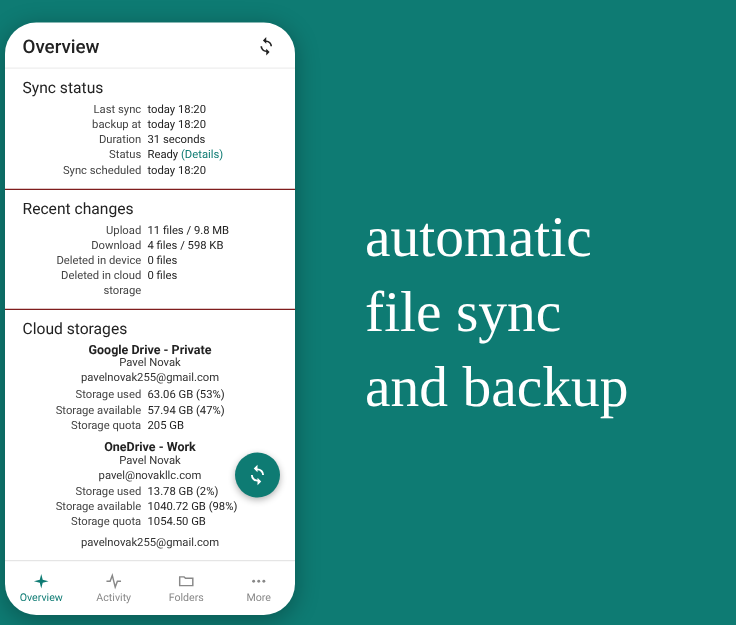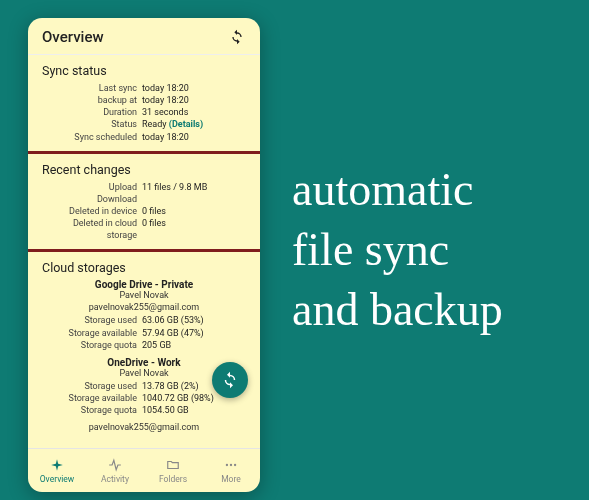--- a/index.html
+++ b/index.html
@@ -8,26 +8,26 @@
   height: 500px;
   background: #0e7b73;
   font-family: -apple-system, BlinkMacSystemFont, "Segoe UI", Roboto, sans-serif;
   display: flex;
   align-items: center;
   position: relative;
   overflow: hidden;
 }
 .phone {
   position: absolute;
-  left: 28px;
+  left: 4px;
   top: 18px;
   width: 232px;
   height: 474px;
-  background: #fef9c3;
-  border-radius: 14px;
+  background: #ffffff;
+  border-radius: 25px;
   box-shadow: 0 4px 20px rgba(0,0,0,0.3);
   display: flex;
   flex-direction: column;
   overflow: hidden;
 }
 .titlebar {
   display: flex;
   align-items: center;
   justify-content: space-between;
   padding: 10px 14px 8px 14px;
@@ -44,21 +44,21 @@
   display: flex;
   align-items: center;
   justify-content: center;
 }
 .content {
   flex: 1;
   overflow: hidden;
   position: relative;
 }
 .section {
-  border-bottom: 3px solid #7f1d1d;
+  border-bottom: 1px solid #7f1d1d;
   padding: 8px 14px 8px 14px;
 }
 .section h2 {
   font-size: 12.5px;
   font-weight: 400;
   color: #222;
   margin-bottom: 4px;
 }
 .kv-row {
   display: flex;
@@ -72,21 +72,21 @@
   padding-right: 5px;
   color: #444;
 }
 .kv-value {
   flex: 1;
   text-align: left;
   color: #222;
 }
 .details-link {
   color: #0e7b73;
-  font-weight: 700;
+  font-weight: 400;
 }
 .storage-block {
   margin-bottom: 6px;
 }
 .storage-name {
   font-size: 10px;
   font-weight: 700;
   text-align: center;
   color: #222;
 }
@@ -187,20 +187,21 @@
     </div>
 
     <div class="section">
       <h2>Recent changes</h2>
       <div class="kv-row">
           <div class="kv-label">Upload</div>
           <div class="kv-value">11 files / 9.8 MB</div>
         </div>
       <div class="kv-row">
           <div class="kv-label">Download</div>
+          <div class="kv-value">4 files / 598 KB</div>
         </div>
       <div class="kv-row">
           <div class="kv-label">Deleted in device</div>
           <div class="kv-value">0 files</div>
         </div>
       <div class="kv-row">
           <div class="kv-label">Deleted in cloud storage</div>
           <div class="kv-value">0 files</div>
         </div>
     </div>
@@ -222,20 +223,21 @@
           </div>
         <div class="kv-row">
             <div class="kv-label">Storage quota</div>
             <div class="kv-value">205 GB</div>
           </div>
       </div>
 
       <div class="storage-block">
         <div class="storage-name">OneDrive - Work</div>
         <div class="storage-user">Pavel Novak</div>
+        <div class="storage-user">pavel@novakllc.com</div>
         <div class="kv-row">
             <div class="kv-label">Storage used</div>
             <div class="kv-value">13.78 GB (2%)</div>
           </div>
         <div class="kv-row">
             <div class="kv-label">Storage available</div>
             <div class="kv-value">1040.72 GB (98%)</div>
           </div>
         <div class="kv-row">
             <div class="kv-label">Storage quota</div>

